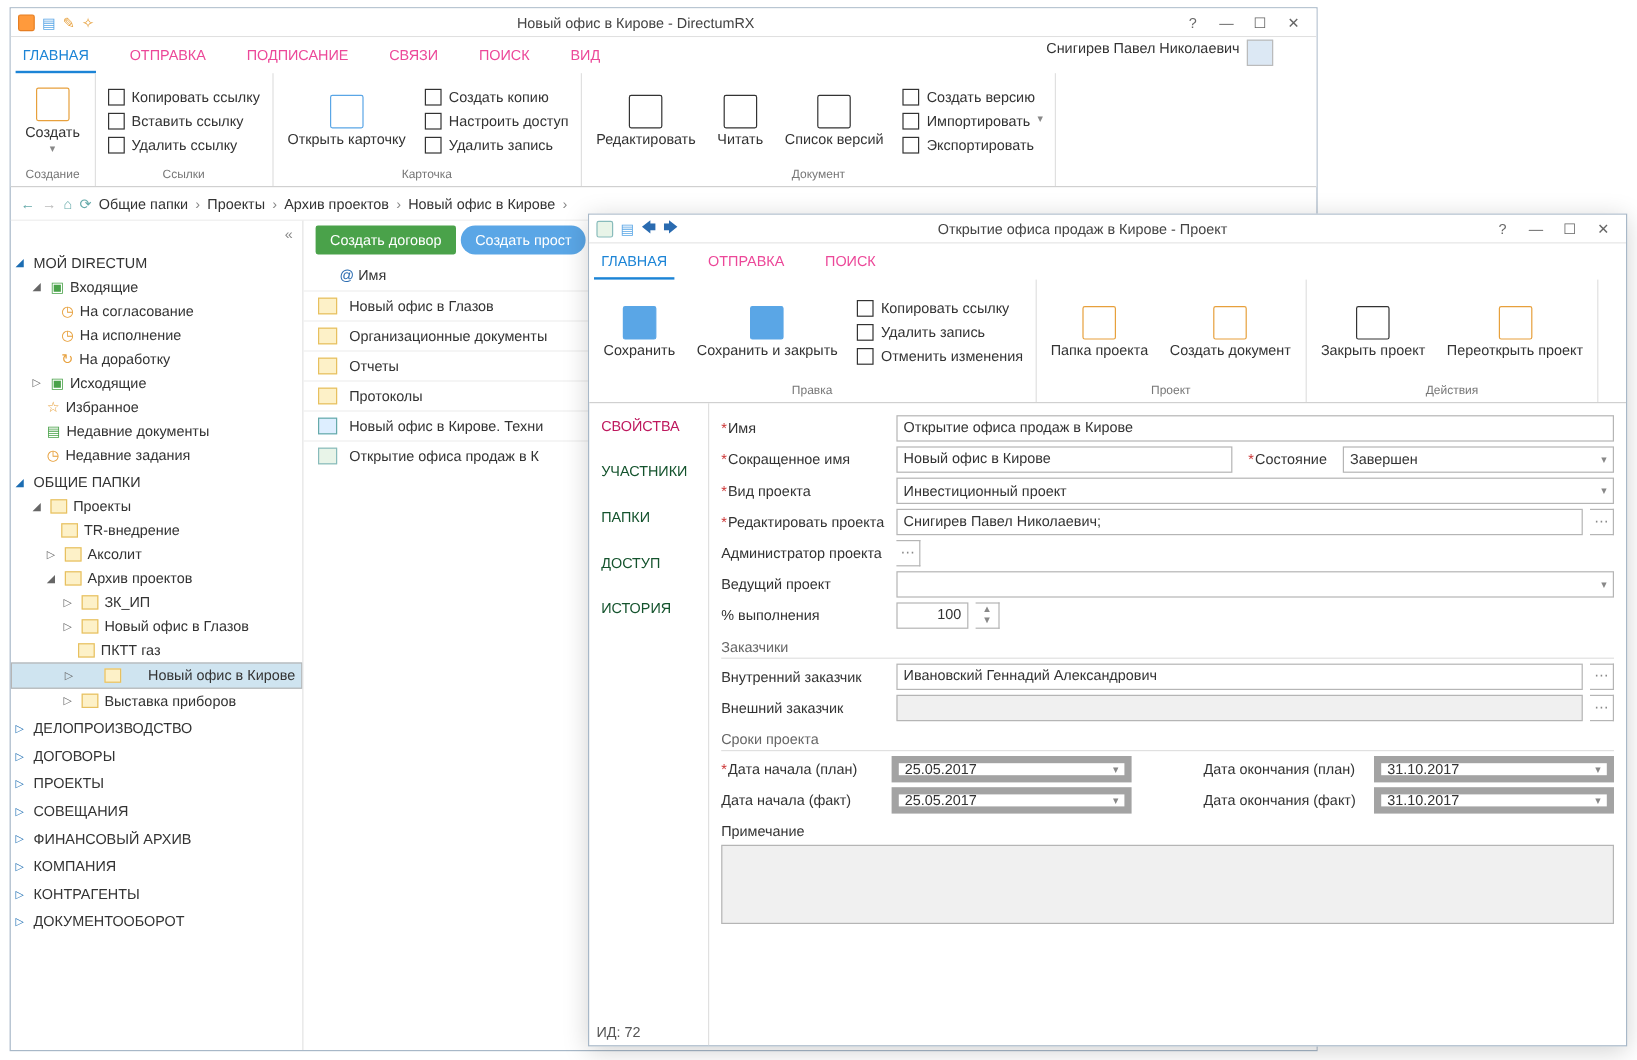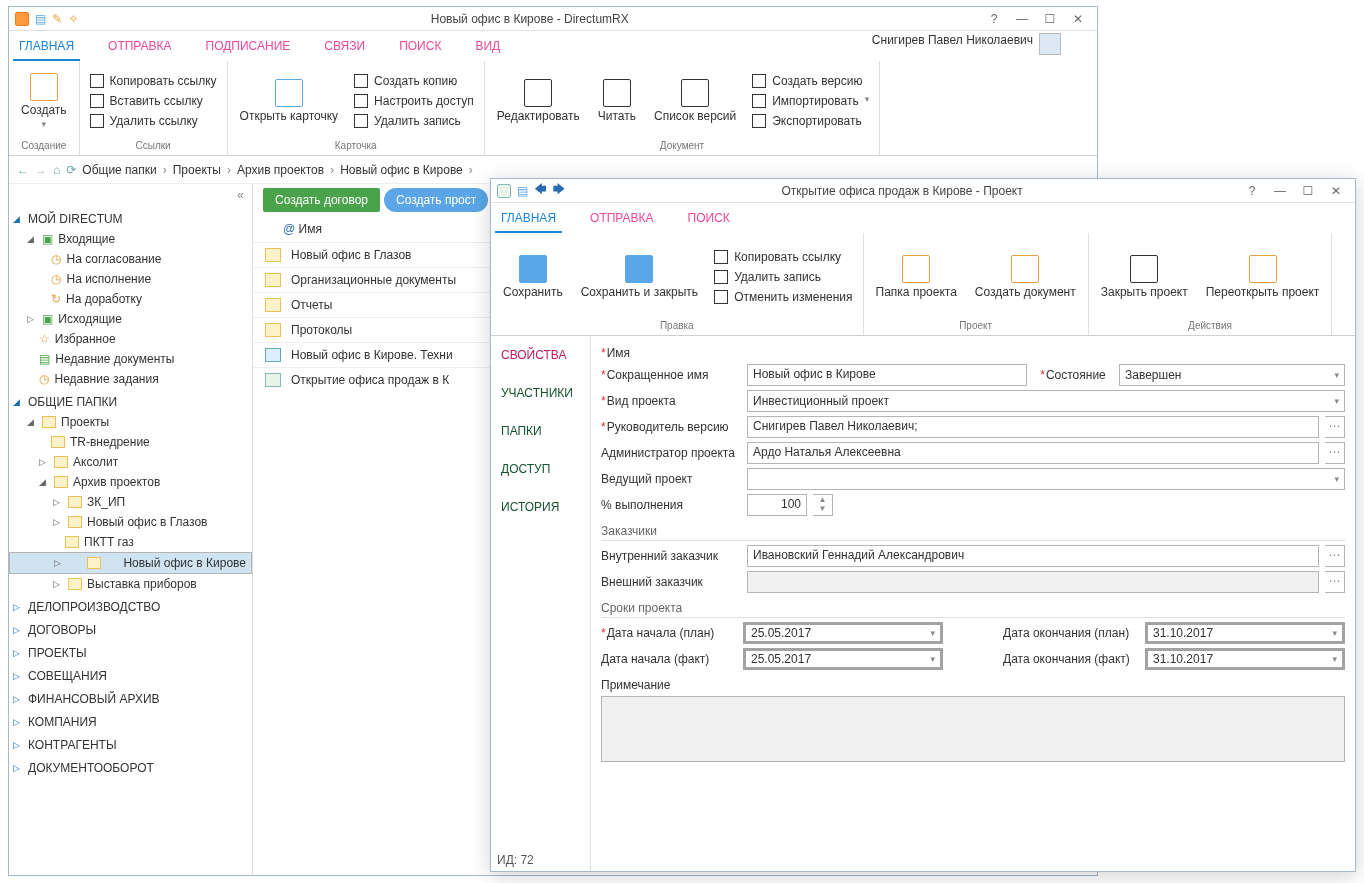--- a/index.html
+++ b/index.html
@@ -61,21 +61,21 @@
 .flbl.req::before{content:"*";color:#c33;margin-right:1px}
 .inp{flex:1;height:22px;border:1px solid #b5b5b5;padding:2px 5px;background:#fff}
 .inp.ro{background:#f0f0f0;color:#555}
 .inp.sm{flex:0 0 60px;text-align:right}
 .sel{flex:1;height:22px;border:1px solid #b5b5b5;padding:2px 5px;background:#fff;display:flex;justify-content:space-between;align-items:center}
 .caret2{color:#888;font-size:9px}
 .dots{width:20px;text-align:center;color:#888;border:1px solid #b5b5b5;border-left:none;height:22px;line-height:18px;background:#fff}
 .fsec{color:#666;margin:8px 0 4px;border-bottom:1px solid #e0e0e0;padding-bottom:2px}
 .frow2{display:flex;gap:6px;align-items:center;margin:4px 0}
 .frow2 .flbl{width:136px}
-.dt-inp{width:200px;height:22px;border:3px solid #a3a3a3;padding:2px 5px;display:flex;justify-content:space-between;align-items:center}
+.dt-inp{width:200px;height:22px;border:6px solid #a3a3a3;padding:2px 5px;display:flex;justify-content:space-between;align-items:center}
 .note{width:100%;height:66px;border:1px solid #b5b5b5;background:#f0f0f0;margin-top:4px}
 .status{position:absolute;bottom:4px;left:6px;color:#555}
 </style>
 </head>
 <body>
 
 <div class="win main-win">
   <div class="titlebar">
     <div class="tb-left">
       <span class="tb-icon" style="background:#ff9a3c;border-color:#e67e22"></span>
@@ -452,45 +452,45 @@
       <div class="vtab active">СВОЙСТВА</div>
       <div class="vtab">УЧАСТНИКИ</div>
       <div class="vtab">ПАПКИ</div>
       <div class="vtab">ДОСТУП</div>
       <div class="vtab">ИСТОРИЯ</div>
     </div>
 
     <div class="form">
       <div class="frow">
         <div class="flbl req">Имя</div>
+        <div class="inp">Открытие офиса продаж в Кирове</div>
       </div>
       <div class="frow">
         <div class="flbl req">Сокращенное имя</div>
         <div class="inp" style="flex:0 0 280px">Новый офис в Кирове</div>
         <div class="flbl req" style="width:80px;text-align:center">Состояние</div>
         <div class="sel">
             <span>Завершен</span>
             <span class="caret2">▾</span>
           </div>
       </div>
       <div class="frow">
         <div class="flbl req">Вид проекта</div>
         <div class="sel">
             <span>Инвестиционный проект</span>
             <span class="caret2">▾</span>
           </div>
       </div>
       <div class="frow">
-        <div class="flbl req">Руководитель версию</div>
+        <div class="flbl req">Редактировать проекта</div>
         <div class="inp">Снигирев Павел Николаевич;</div>
           <div class="dots">⋯</div>
       </div>
       <div class="frow">
         <div class="flbl">Администратор проекта</div>
-        <div class="inp">Ардо Наталья Алексеевна</div>
           <div class="dots">⋯</div>
       </div>
       <div class="frow">
         <div class="flbl">Ведущий проект</div>
         <div class="sel">
             <span></span>
             <span class="caret2">▾</span>
           </div>
       </div>
       <div class="frow">

